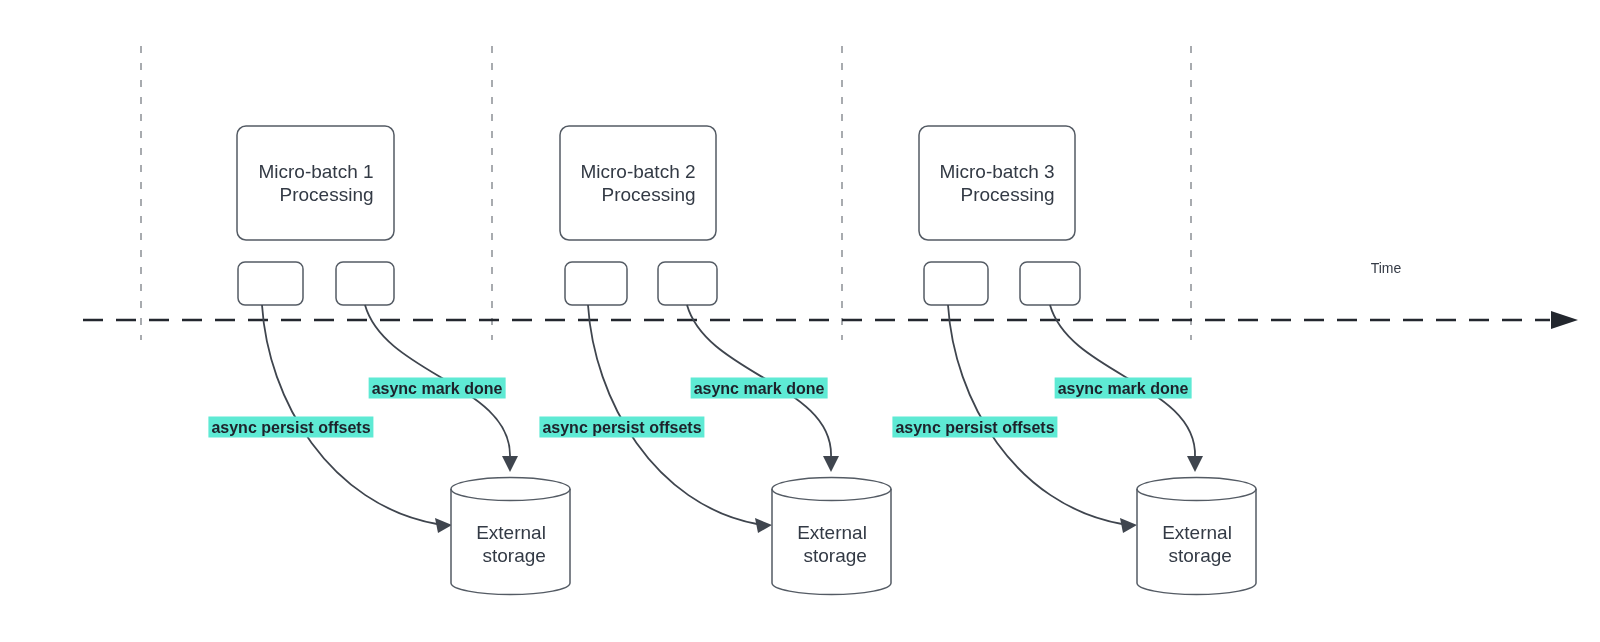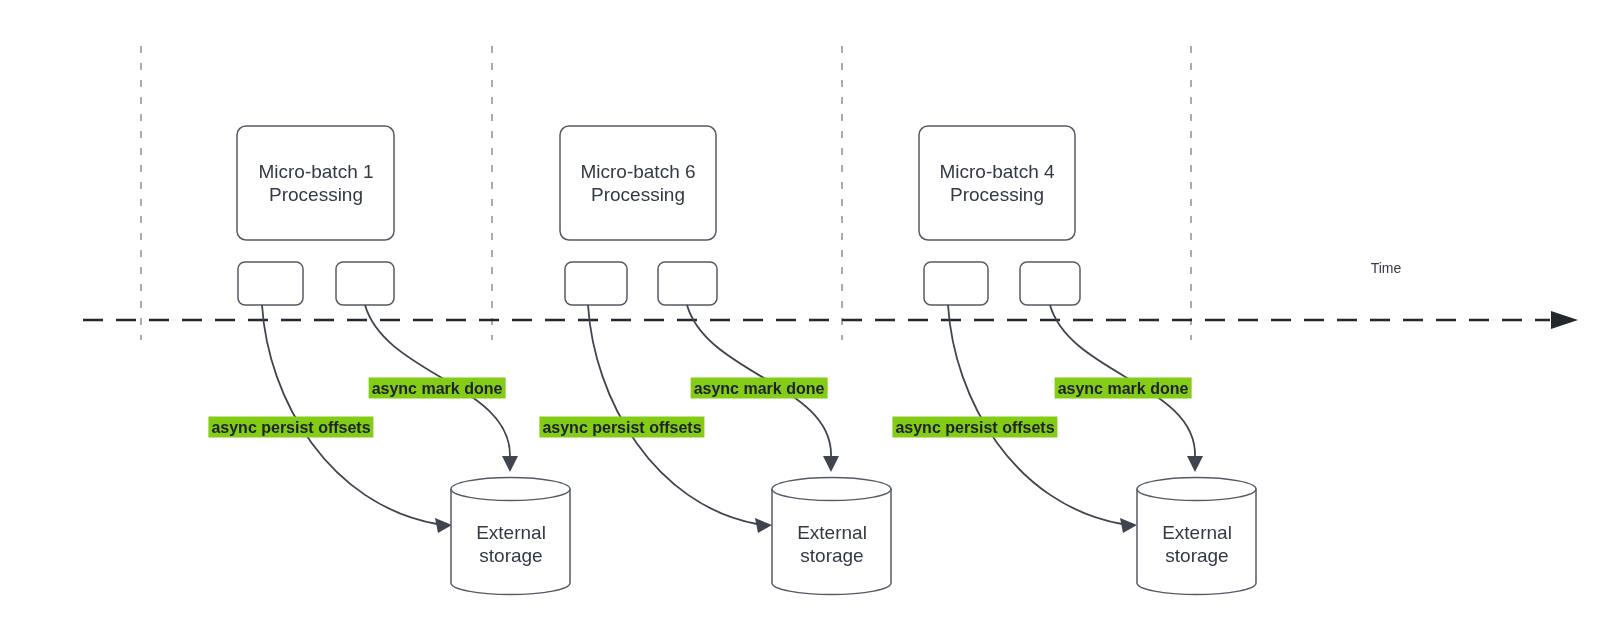--- a/index.html
+++ b/index.html
@@ -19,29 +19,29 @@
     position: absolute;
     left: 0;
     top: 0;
   }
   .lbl {
     position: absolute;
     transform: translate(-50%, -50%);
     color: #333a45;
     font-size: 19px;
     line-height: 23px;
-    text-align: center;
+    text-align: right;
     white-space: pre-line;
   }
   .lbl.bold {
     font-weight: bold;
     font-size: 16px;
     line-height: 19px;
     color: #1d222b;
-    background: #84cc16;
+    background: #5eead4;
     padding: 1px 3px;
     white-space: nowrap;
   }
   .lbl.time {
     font-size: 14px;
     color: #353b46;
   }
 </style>
 </head>
 <body>
@@ -100,23 +100,23 @@
     <g fill="#ffffff" stroke="#545b64" stroke-width="1.5">
       <path d="M1137,489 a59.5,11.5 0 0 1 119,0 v94 a59.5,11.5 0 0 1 -119,0 z"></path>
       <path d="M1137,489 a59.5,11.5 0 0 0 119,0" fill="none"></path>
     </g>
   </svg>
 
   <div class="lbl time" style="left:1386px; top:268px;">Time</div>
 
   <div class="lbl" style="left:316px; top:183px;">Micro-batch 1
 Processing</div>
-  <div class="lbl" style="left:638px; top:183px;">Micro-batch 6
+  <div class="lbl" style="left:638px; top:183px;">Micro-batch 2
 Processing</div>
-  <div class="lbl" style="left:997px; top:183px;">Micro-batch 4
+  <div class="lbl" style="left:997px; top:183px;">Micro-batch 3
 Processing</div>
 
   <div class="lbl bold" style="left:291px; top:427px;">async persist offsets</div>
   <div class="lbl bold" style="left:622px; top:427px;">async persist offsets</div>
   <div class="lbl bold" style="left:975px; top:427px;">async persist offsets</div>
 
   <div class="lbl bold" style="left:437px; top:388px;">async mark done</div>
   <div class="lbl bold" style="left:759px; top:388px;">async mark done</div>
   <div class="lbl bold" style="left:1123px; top:388px;">async mark done</div>
 

